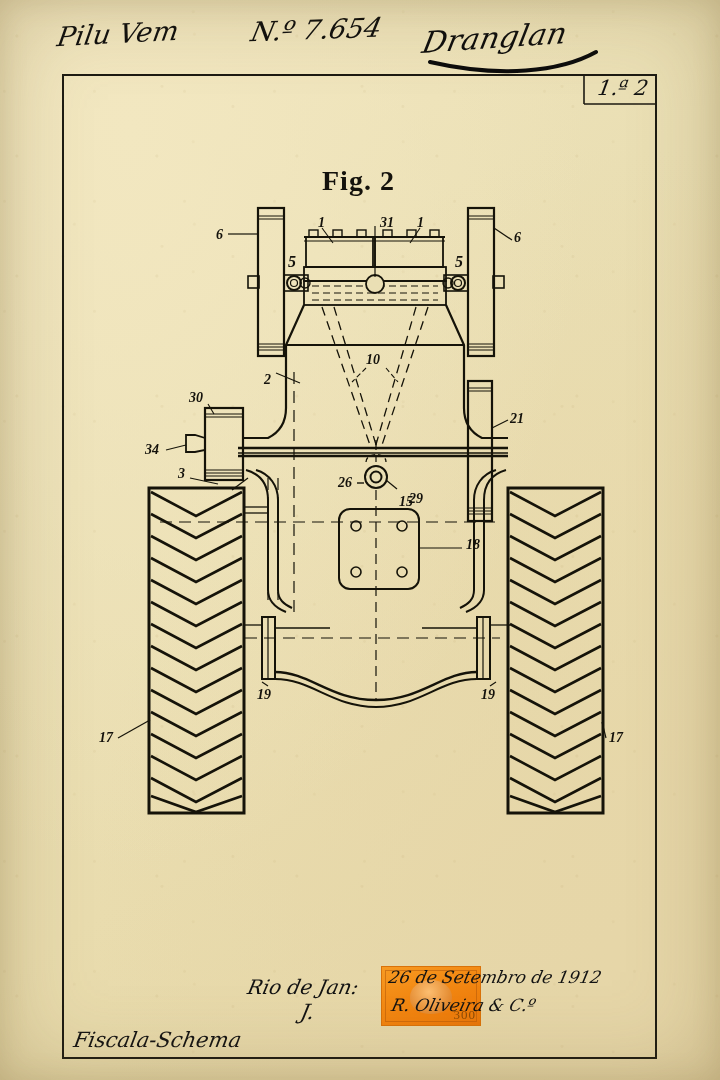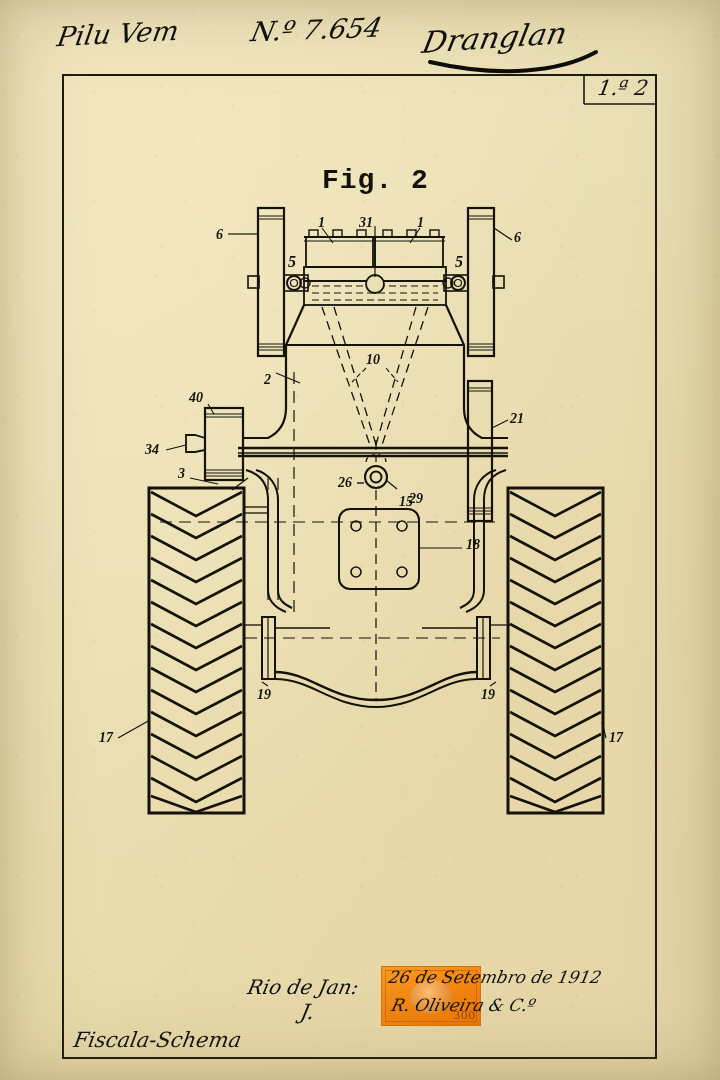--- a/index.html
+++ b/index.html
@@ -17,21 +17,21 @@
       radial-gradient(circle at 37% 71%, rgba(160,130,70,.25) 0 1px, transparent 2px),
       radial-gradient(circle at 62% 18%, rgba(175,145,85,.22) 0 1px, transparent 2px),
       radial-gradient(circle at 81% 54%, rgba(165,135,75,.26) 0 1px, transparent 2px),
       radial-gradient(circle at 5% 83%, rgba(160,130,70,.22) 0 1px, transparent 2px),
       radial-gradient(circle at 92% 9%, rgba(170,140,80,.20) 0 1px, transparent 2px);
     background-size:140px 120px,170px 150px,120px 190px,200px 160px,90px 110px,210px 130px;}
   .vignette{position:absolute;inset:0;pointer-events:none;
     box-shadow: inset 0 0 90px rgba(120,95,45,.30), inset 0 0 28px rgba(130,105,55,.18);}
   svg.art{position:absolute;left:0;top:0;width:720px;height:1080px;}
   .hand{font-family:"DejaVu Serif", serif;font-style:italic;color:#121212;}
-  .figlabel{position:absolute;font-family:Liberation Mono, monospace;font-weight:bold;
+  .figlabel{position:absolute;font-family:Liberation Serif, serif;font-weight:bold;
      color:#14120c;letter-spacing:1px;}
   .num{position:absolute;font-family:"Liberation Serif",serif;font-weight:bold;
      font-style:italic;color:#14120c;font-size:14px;line-height:1;}
   .topsig{position:absolute;color:#0c0c0c;white-space:nowrap;}
   .stamp{position:absolute;left:381px;top:966px;width:98px;height:58px;
      background:linear-gradient(160deg,#f79a22 0%,#f38a14 40%,#ef7e0c 75%,#e8760a 100%);
      border:1px solid #d9720a;}
   .stamp .inner{position:absolute;inset:3px;border:1px solid rgba(180,90,10,.55);}
   .stamp .portrait{position:absolute;left:50%;top:52%;transform:translate(-50%,-50%);
      width:42px;height:34px;border-radius:50% 50% 45% 45%;
@@ -277,28 +277,28 @@
     <path d="M606 738 L602 722" fill="none" stroke="#151309" stroke-width="1.2"></path>
 
   </svg>
 
   <div class="figlabel" style="left:322px;top:165px;font-size:28px;">Fig. 2</div>
 
   <div class="hand" style="position:absolute;left:598px;top:76px;font-size:21px;transform:skewX(-10deg);">1.ª 2</div>
 
   <div class="num" style="left:216px;top:228px;">6</div>
   <div class="num" style="left:318px;top:216px;">1</div>
-  <div class="num" style="left:359px;top:216px;">31</div>
+  <div class="num" style="left:380px;top:216px;">31</div>
   <div class="num" style="left:417px;top:216px;">1</div>
   <div class="num" style="left:514px;top:231px;">6</div>
   <div class="num" style="left:288px;top:254px;font-size:16px;">5</div>
   <div class="num" style="left:455px;top:254px;font-size:16px;">5</div>
   <div class="num" style="left:366px;top:353px;">10</div>
   <div class="num" style="left:264px;top:373px;">2</div>
-  <div class="num" style="left:189px;top:391px;">40</div>
+  <div class="num" style="left:189px;top:391px;">30</div>
   <div class="num" style="left:510px;top:412px;">21</div>
   <div class="num" style="left:145px;top:443px;">34</div>
   <div class="num" style="left:178px;top:467px;">3</div>
   <div class="num" style="left:338px;top:476px;">26</div>
   <div class="num" style="left:399px;top:495px;">15</div>
   <div class="num" style="left:396px;top:492px;margin-left:13px;">29</div>
   <div class="num" style="left:466px;top:538px;">18</div>
   <div class="num" style="left:257px;top:688px;">19</div>
   <div class="num" style="left:481px;top:688px;">19</div>
   <div class="num" style="left:99px;top:731px;">17</div>

